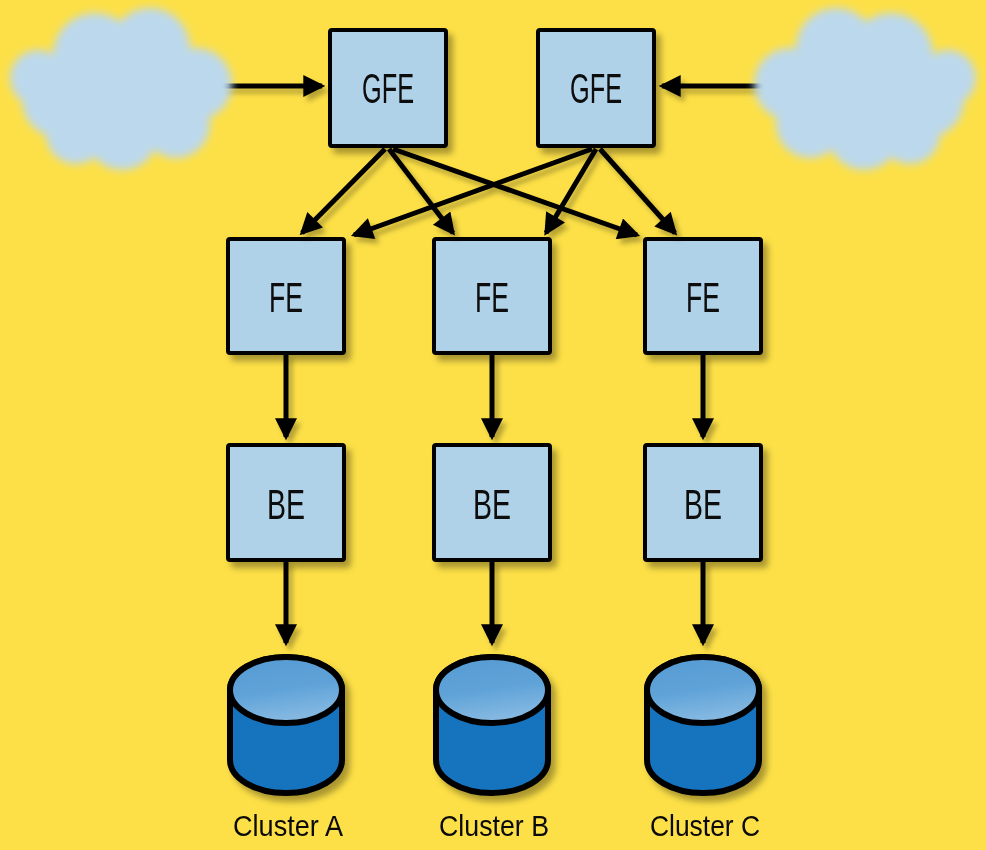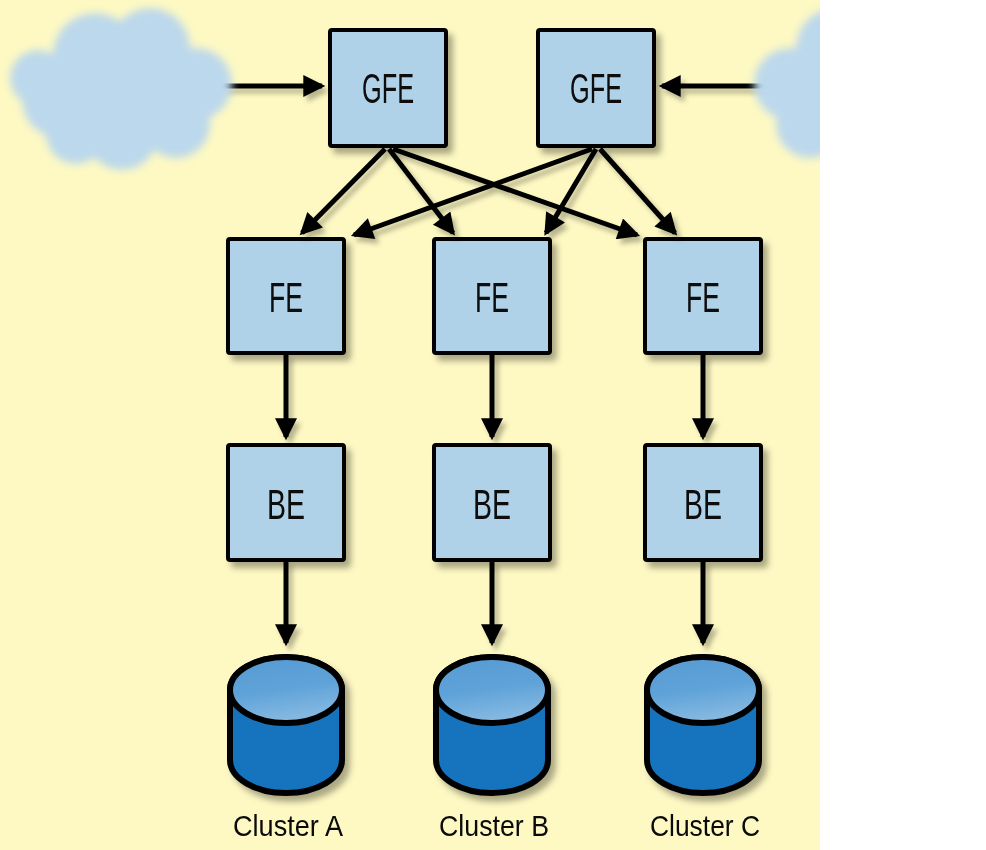--- a/index.html
+++ b/index.html
@@ -1,16 +1,16 @@
 <!DOCTYPE html>
 <html><head>
 <meta charset="utf-8">
 <style>
   html,body{margin:0;padding:0;background:#fff;}
-  .stage{width:820px;height:850px;position:relative;overflow:hidden;background:#fef9c3;}
+  .stage{width:986px;height:850px;position:relative;overflow:hidden;background:#fde047;}
   svg{display:block;}
   .nodelabel{font-family:"Liberation Sans","DejaVu Sans",sans-serif;font-weight:400;fill:#0a0a0a;}
   .clusterlabel{font-family:"Liberation Sans","DejaVu Sans",sans-serif;font-weight:400;fill:#0a0a0a;}
 </style>
 </head>
 <body>
 
 <div class="stage">
 <svg width="986" height="850" viewBox="0 0 986 850" xmlns="http://www.w3.org/2000/svg">
   <defs>

